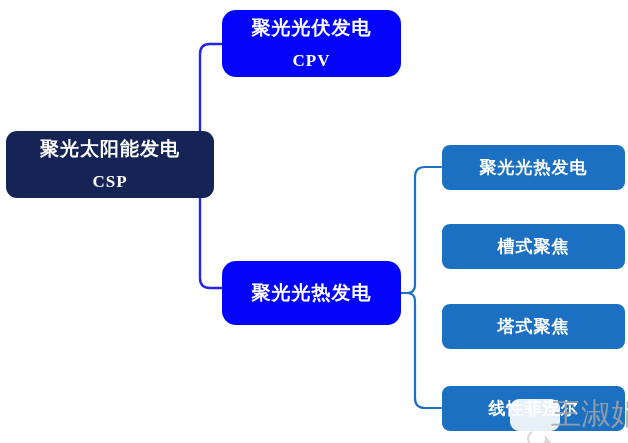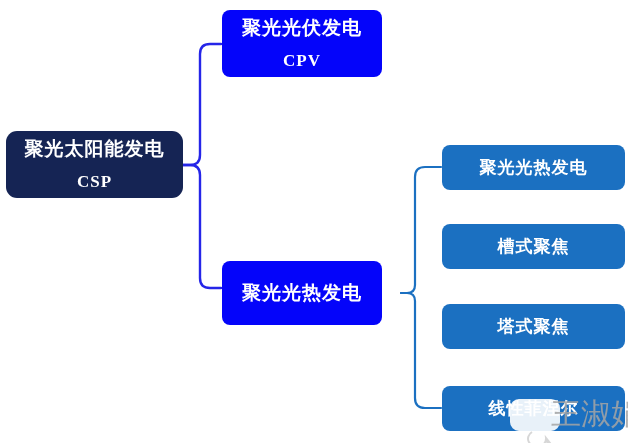--- a/index.html
+++ b/index.html
@@ -24,28 +24,28 @@
     line-height: 1.15;
   }
   .node .title   { font-size: 19px; letter-spacing: 1px; }
   .node .subtitle{
     font-size: 17px;
     margin-top: 12px;
     font-family: "Liberation Serif", "DejaVu Serif", serif;
     letter-spacing: 1px;
   }
   .root-box {
-    left: 6px; top: 131px; width: 177px; height: 67px;
+    left: 6px; top: 131px; width: 208px; height: 67px;
     background: #152454;
     border-radius: 11px;
   }
   .branch-box {
-    width: 160px;
+    width: 179px;
     background: #0404FA;
-    border-radius: 8px;
+    border-radius: 14px;
   }
   .branch-top    { left: 222px; top: 10px;  height: 67px; }
   .branch-bottom { left: 222px; top: 261px; height: 64px; }
   .child-box {
     left: 442px; width: 183px; height: 45px;
     background: #1B70C1;
     border-radius: 8px;
     font-size: 17px;
     letter-spacing: 1px;
   }

